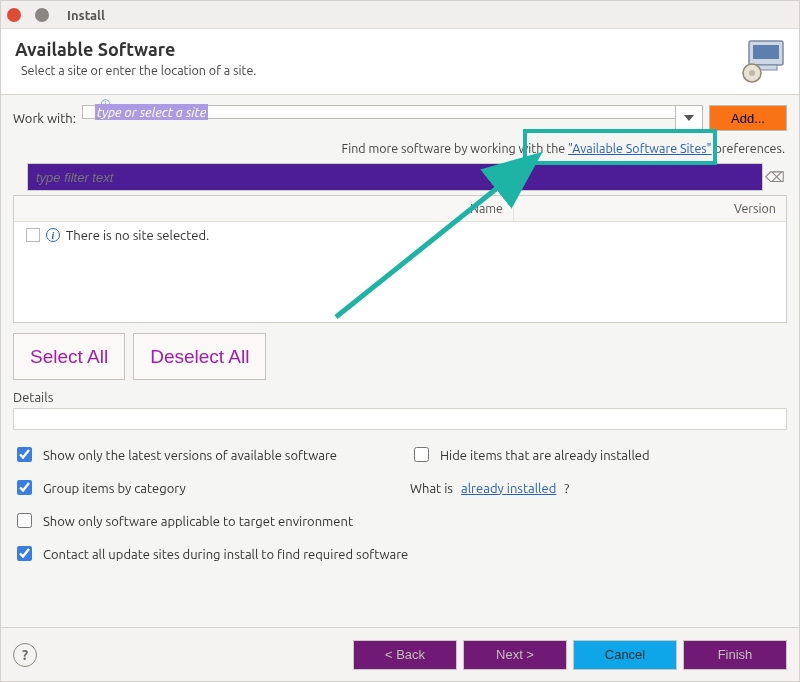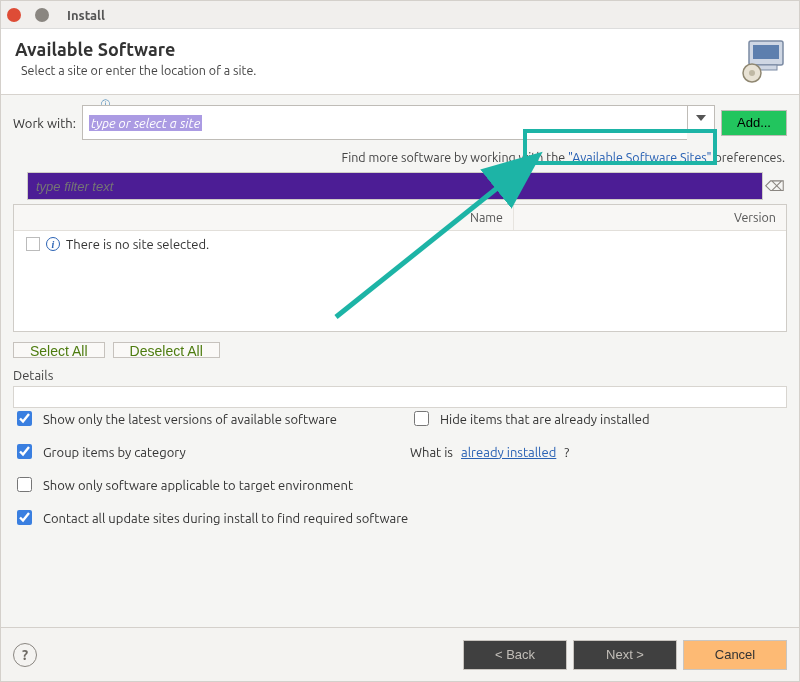--- a/index.html
+++ b/index.html
@@ -14,60 +14,60 @@
   .banner { position:relative; background:#fff; border-bottom:1px solid #d7d3ce; padding:10px 14px 14px 14px; height:66px; }
   .banner h1 { margin:0; font-size:18px; font-weight:700; color:#333; }
   .banner p { margin:4px 0 0 6px; font-size:12.5px; color:#444; }
   .banner-icon { position:absolute; right:10px; top:6px; }
 
   .body { padding:10px 12px 0 12px; }
   .row { display:flex; align-items:center; gap:6px; }
   .ww-label { font-size:13px; color:#333; }
   .combo { flex:1; position:relative; display:flex; }
   .combo .sel { background:#ab9be3; color:#fff; padding:1px 2px; font-style:italic; }
-  .combo-inner { flex:1; height:35px; border:1px solid #bfbcb7; border-right:none; padding:3px 6px; font-size:13px; font-style:italic; display:flex; align-items:center; background:#fff; cursor:text; }
+  .combo-inner { flex:1; height:14px; border:1px solid #bfbcb7; border-right:none; padding:3px 12px; font-size:13px; font-style:italic; display:flex; align-items:center; background:#fff; cursor:text; }
   .combo-drop { width:28px; height:26px; border:1px solid #bfbcb7; background:#fff; display:flex; align-items:center; justify-content:center; cursor:pointer; }
-  .add-btn { width:66px; height:26px; border:1px solid #bfbcb7; background:#22c55e; font-size:13px; cursor:pointer; }
+  .add-btn { width:78px; height:26px; border:1px solid #bfbcb7; background:#f97316; font-size:13px; cursor:pointer; }
   .info-bubble { position:absolute; top:-7px; left:88px; font-size:9px; color:#3b7fb3; }
 
   .hint { text-align:right; font-size:12.5px; color:#444; margin:10px 0 8px 0; padding-right:2px; }
   .hint .link { color:#2a62b4; text-decoration:underline; cursor:pointer; }
 
   .filter-row { display:flex; align-items:center; }
   .filter-row input { flex:1; height:28px; border:1px solid #cfccc7; padding:4px 8px; font-size:13px; font-style:italic; color:#8a8681; background:#4c1d95; outline:none;margin-left:14px; }
   .clear-ic { width:24px; text-align:center; color:#8a8681; cursor:pointer; font-size:14px; }
 
   .table { border:1px solid #cfccc7; background:#fff; margin-top:4px; height:128px; overflow:hidden;text-align:right; }
   .thead { display:flex; height:26px; border-bottom:1px solid #e2dfda; background:#f8f7f5; }
   .th { padding:5px 10px; font-size:12.5px; color:#555; }
   .th.name { flex:0 0 500px; border-right:1px solid #e7e4df; }
   .th.ver { flex:1; }
   .trow { display:flex; align-items:center; padding:6px 12px; gap:6px; }
   .trow .cb { width:14px; height:14px; border:1px solid #bbb; background:#fff; }
   .trow .info-i { width:14px; height:14px; border:1.5px solid #2a62b4; border-radius:50%; display:inline-flex; align-items:center; justify-content:center; font-size:10px; font-weight:700; color:#2a62b4; font-style:italic; font-family:Georgia, serif; }
   .trow .txt { font-size:13px; color:#333; }
 
   .sel-btns { margin-top:10px; display:flex; gap:8px; }
-  .btn { height:16px; padding:0 16px; border:1px solid #c6c2bd; background:#faf9f7; font-size:14px; color:#4d7c0f; cursor:pointer; }
+  .btn { height:47px; padding:0 16px; border:1px solid #c6c2bd; background:#faf9f7; font-size:19px; color:#a21caf; cursor:pointer; }
   .btn:disabled, .btn.disabled { color:#b3afa9; cursor:default; }
 
   .details-label { margin-top:10px; font-size:13px; color:#444; }
   .details-box { margin-top:4px; height:22px; border:1px solid #d8d5d0; background:#fff; }
 
-  .opts { display:grid; grid-template-columns: 1fr 1fr; row-gap:12px; column-gap:20px; }
+  .opts { margin-top:14px; display:grid; grid-template-columns: 1fr 1fr; row-gap:12px; column-gap:20px; }
   .opt { display:flex; align-items:center; gap:8px; font-size:13px; color:#333; }
   .opt input[type=checkbox] { width:15px; height:15px; accent-color:#3a7fe0; }
   .opt.full { grid-column:1 / span 2; }
   .opt .link2 { color:#2a62b4; text-decoration:underline; cursor:pointer; }
   .whatis { font-size:13px; color:#333; }
 
   .footer { position:absolute; left:0; right:0; bottom:0; height:54px; border-top:1px solid #d4d0cb; background:#f4f3f1; display:flex; align-items:center; padding:0 12px; gap:6px; }
   .footer .help { width:24px; height:24px; border:1.5px solid #8a8681; border-radius:50%; display:flex; align-items:center; justify-content:center; color:#6e6a64; font-weight:600; font-size:14px; cursor:pointer; margin-right:auto; }
-  .footer .fbtn { width:104px; height:30px; border:1px solid #c9c5c0; background:#fdba74; font-size:13px; color:#333; cursor:pointer; }
-  .footer .fbtn.disabled { color:#c2beb8; background:#404040; cursor:default;text-align:center; }
+  .footer .fbtn { width:104px; height:30px; border:1px solid #c9c5c0; background:#0ea5e9; font-size:13px; color:#333; cursor:pointer; }
+  .footer .fbtn.disabled { color:#c2beb8; background:#701a75; cursor:default;text-align:center; }
 
   
   .anno-box { position:absolute; border:4px solid #1db4a6; pointer-events:none; }
   .anno-arrow { position:absolute; pointer-events:none; }
 </style>
 </head>
 <body>
 
 <div class="window">
 
@@ -164,20 +164,21 @@
         <span>Contact all update sites during install to find required software</span>
       </label>
     </div>
   </div>
 
   <div class="footer">
     <div class="help">?</div>
     <button class="fbtn disabled">&lt; Back</button>
     <button class="fbtn disabled">Next &gt;</button>
     <button class="fbtn">Cancel</button>
+    <button class="fbtn disabled">Finish</button>
   </div>
 
   <div class="anno-box" style="left:522px; top:128px; width:194px; height:36px;"></div>
   <svg class="anno-arrow" style="left:320px; top:146px; width:230px; height:180px;">
     <defs>
       <marker id="ah" markerWidth="12" markerHeight="12" refX="9" refY="5" orient="auto">
         <polygon points="0,0 12,5 0,10" fill="#1db4a6"></polygon>
       </marker>
     </defs>
     <line x1="15" y1="170" x2="210" y2="14" stroke="#1db4a6" stroke-width="5" marker-end="url(#ah)"></line>

